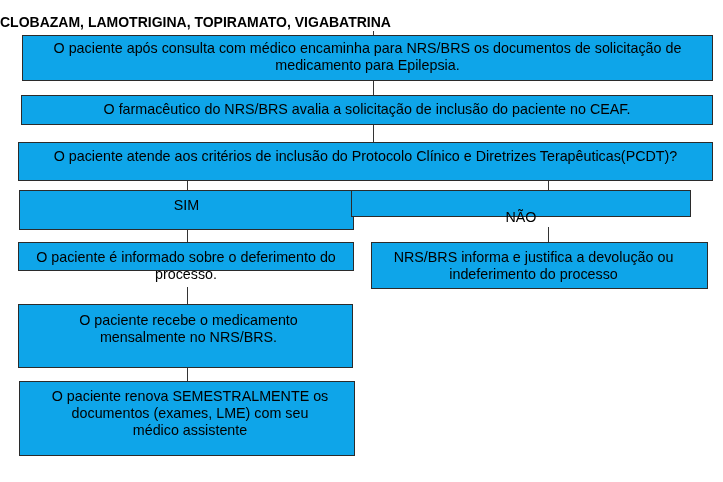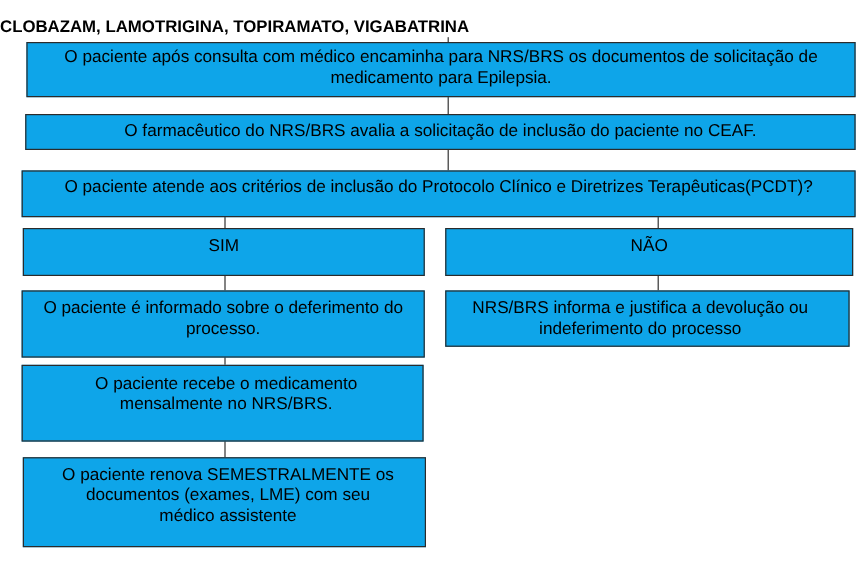--- a/index.html
+++ b/index.html
@@ -66,31 +66,31 @@
 </div>
 
 <div class="box" style="left:18px; top:142px; width:695px; height:39px; padding:5px 6px 0 6px;">
   <span class="txt">O paciente atende aos critérios de inclusão do Protocolo Clínico e Diretrizes Terapêuticas(PCDT)?</span>
 </div>
 
 <div class="box" style="left:19px; top:190px; width:335px; height:40px; padding:6px 4px 0 4px;">
   <span class="txt">SIM</span>
 </div>
 
-<div class="box" style="left:18px; top:242px; width:336px; height:56px; padding:6px 8px 0 8px;">
+<div class="box" style="left:18px; top:242px; width:336px; height:29px; padding:6px 8px 0 8px;">
   <span class="txt">O paciente é informado sobre o deferimento do processo.</span>
 </div>
 
 <div class="box" style="left:18px; top:304px; width:335px; height:64px; padding:7px 34px 0 40px;">
   <span class="txt">O paciente recebe o medicamento mensalmente no NRS/BRS.</span>
 </div>
 
 <div class="box" style="left:19px; top:381px; width:336px; height:75px; padding:6px 22px 0 28px;">
   <span class="txt">O paciente renova SEMESTRALMENTE os documentos (exames, LME) com seu médico assistente</span>
 </div>
 
-<div class="box" style="left:371px; top:190px; width:340px; height:40px; padding:6px 4px 0 4px;">
+<div class="box" style="left:351px; top:190px; width:340px; height:27px; padding:18px 4px 0 4px;">
   <span class="txt">NÃO</span>
 </div>
 
 <div class="box" style="left:371px; top:242px; width:337px; height:47px; padding:6px 28px 0 16px;">
   <span class="txt">NRS/BRS informa e justifica a devolução ou indeferimento do processo</span>
 </div>
 
 </body></html>

